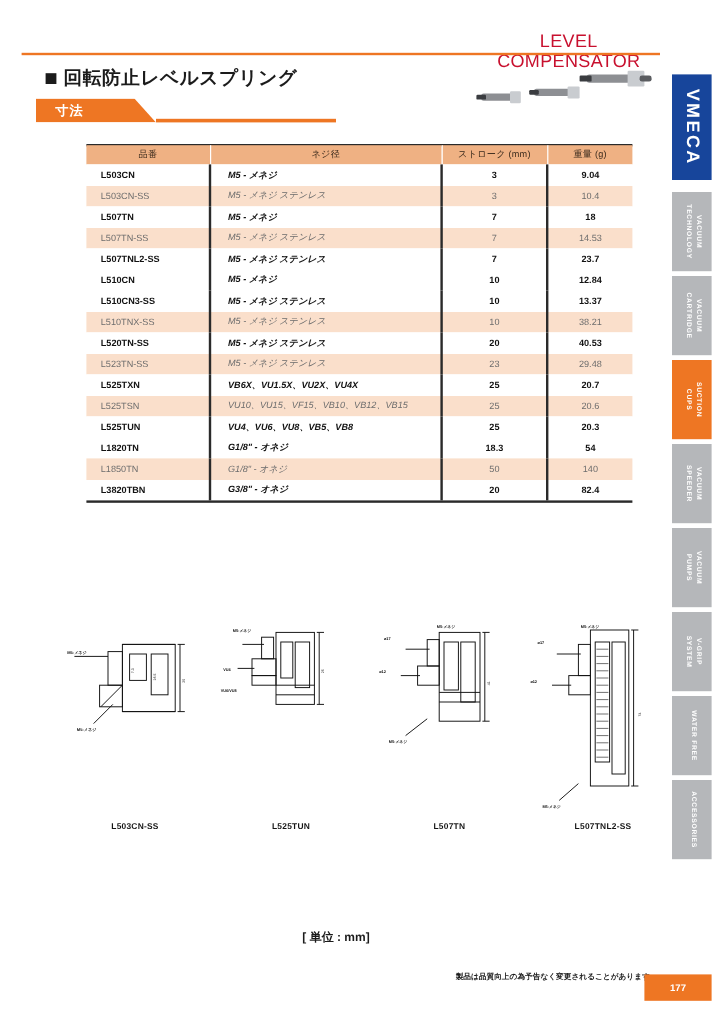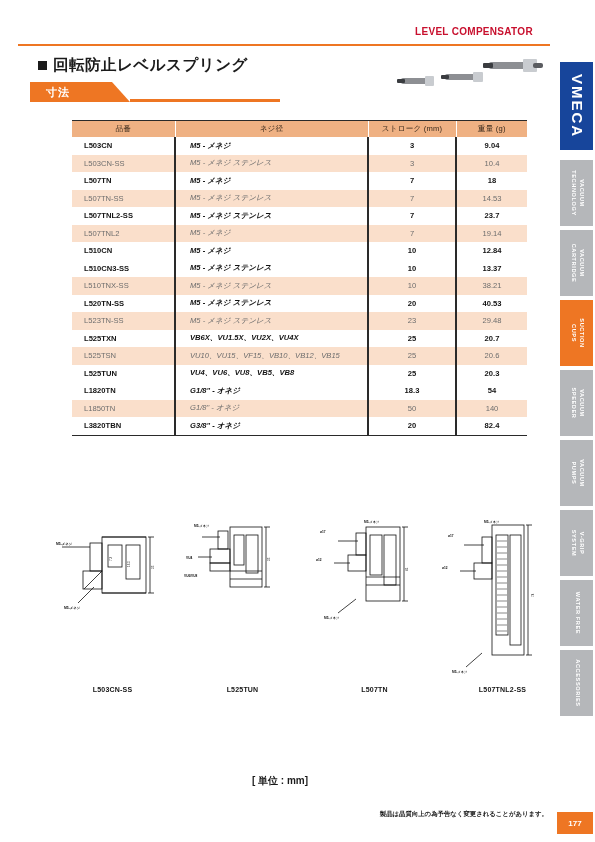--- a/index.html
+++ b/index.html
@@ -8,21 +8,21 @@
     background: #ffffff;
     font-family: "Liberation Sans", "DejaVu Sans", sans-serif;
     overflow: hidden;
   }
   .page { position: relative; width: 595px; height: 842px; background: #fff; }
 
   
   .hdr-title {
     position: absolute; left: 398px; top: 26px; width: 152px;
     text-align: center;
-    font-size: 10px; font-weight: bold; letter-spacing: .3px;
+    font-size: 15px; font-weight: normal; letter-spacing: .3px;
     color: #c8102e;
   }
   .hdr-rule {
     position: absolute; left: 18px; top: 44px; width: 532px; height: 2px;
     background: #ee7623;
   }
 
   
   .photo-band {
     position: absolute; left: 395px; top: 52px; width: 150px; height: 44px;
@@ -127,21 +127,21 @@
   }
   .side-tab.active { background: #ee7623; }
   .side-tab .lbl {
     position: absolute; left: 50%; top: 50%;
     transform: translate(-50%,-50%) rotate(90deg);
     color: #ffffff; font-size: 5.6px; font-weight: bold;
     letter-spacing: .6px; text-align: center; white-space: nowrap;
     line-height: 7.5px;
   }
   .pagenum {
-    position: absolute; right: 2px; top: 812px; width: 36px; height: 22px;
+    position: absolute; right: 2px; top: 812px; width: 56px; height: 22px;
     background: #ee7623; color: #fff;
     font-size: 8px; font-weight: bold;
     display: flex; align-items: center; justify-content: center;
   }
   .footnote {
     position: absolute; left: 0; top: 810px; width: 548px;
     text-align: right; font-size: 6.4px; font-weight: bold; color: #1b1b1b;
   }
 </style>
 </head>
@@ -214,26 +214,20 @@
             <td class="c-part">L507TN-SS</td>
             <td class="c-thr">M5 - メネジ ステンレス</td>
             <td class="c-str">7</td>
             <td class="c-wt">14.53</td>
           </tr>
           <tr class="odd">
             <td class="c-part">L507TNL2-SS</td>
             <td class="c-thr">M5 - メネジ ステンレス</td>
             <td class="c-str">7</td>
             <td class="c-wt">23.7</td>
-          </tr>
-          <tr class="even">
-            <td class="c-part">L507TNL2</td>
-            <td class="c-thr">M5 - メネジ</td>
-            <td class="c-str">7</td>
-            <td class="c-wt">19.14</td>
           </tr>
           <tr class="odd">
             <td class="c-part">L510CN</td>
             <td class="c-thr">M5 - メネジ</td>
             <td class="c-str">10</td>
             <td class="c-wt">12.84</td>
           </tr>
           <tr class="odd">
             <td class="c-part">L510CN3-SS</td>
             <td class="c-thr">M5 - メネジ ステンレス</td>

